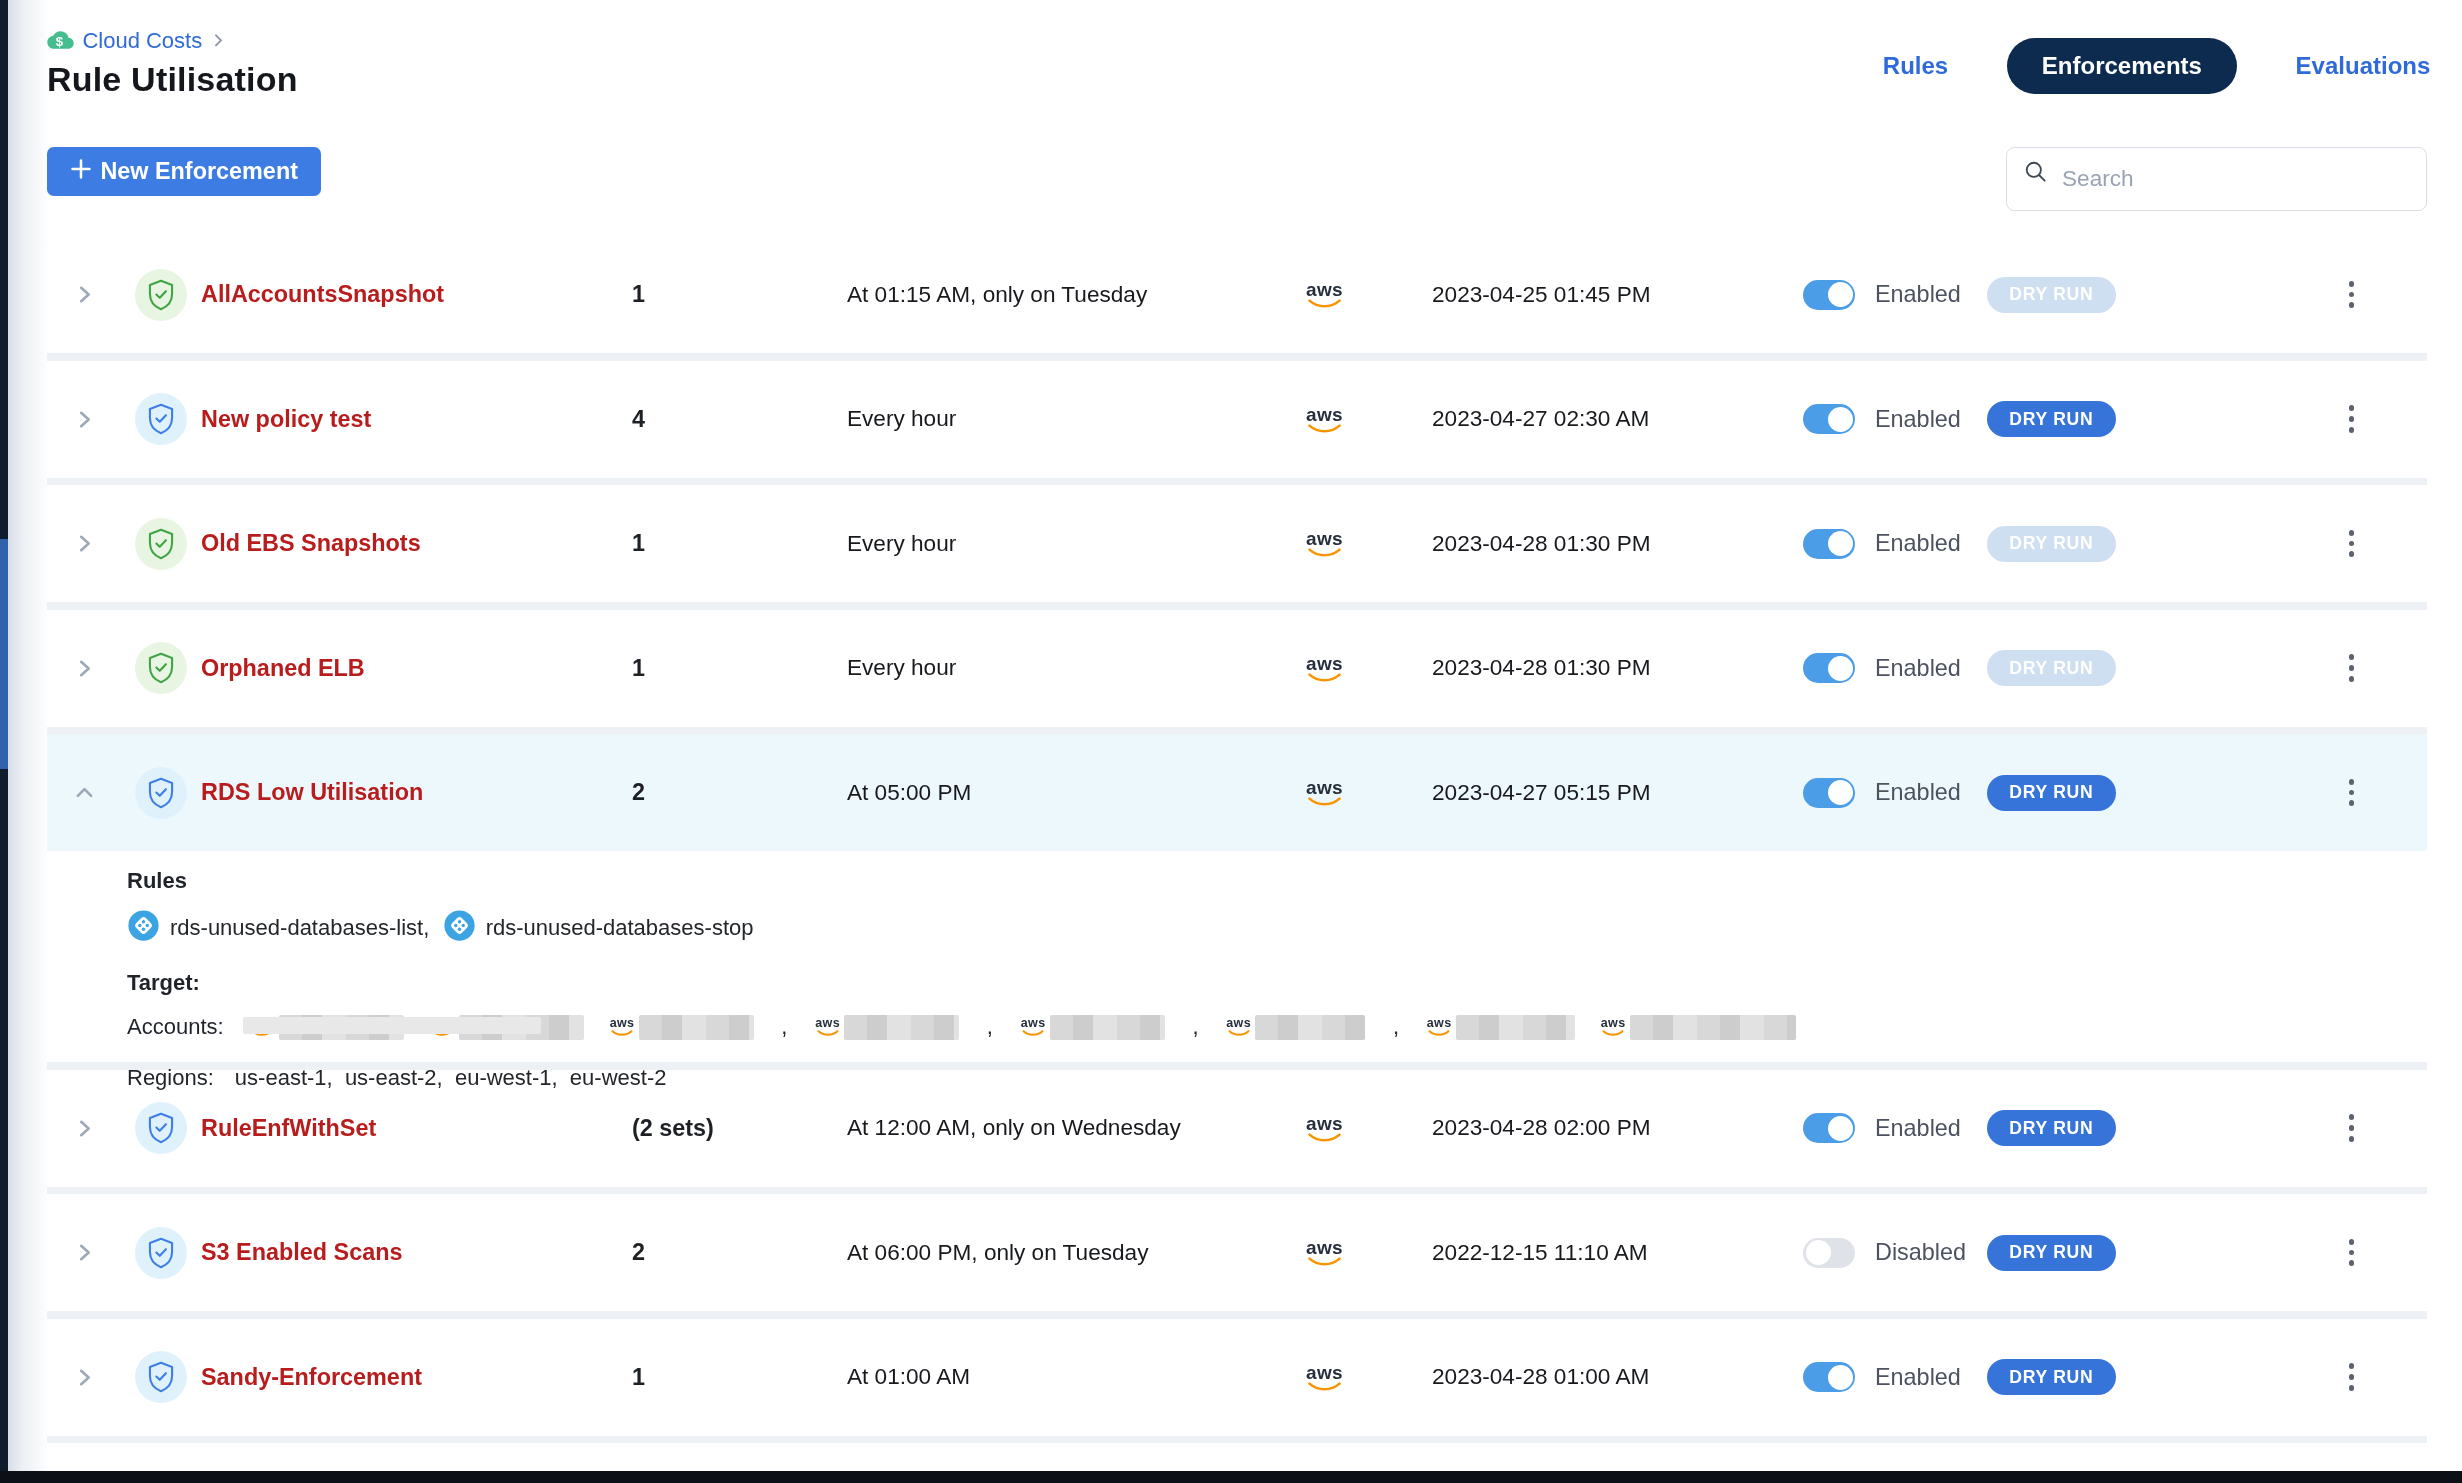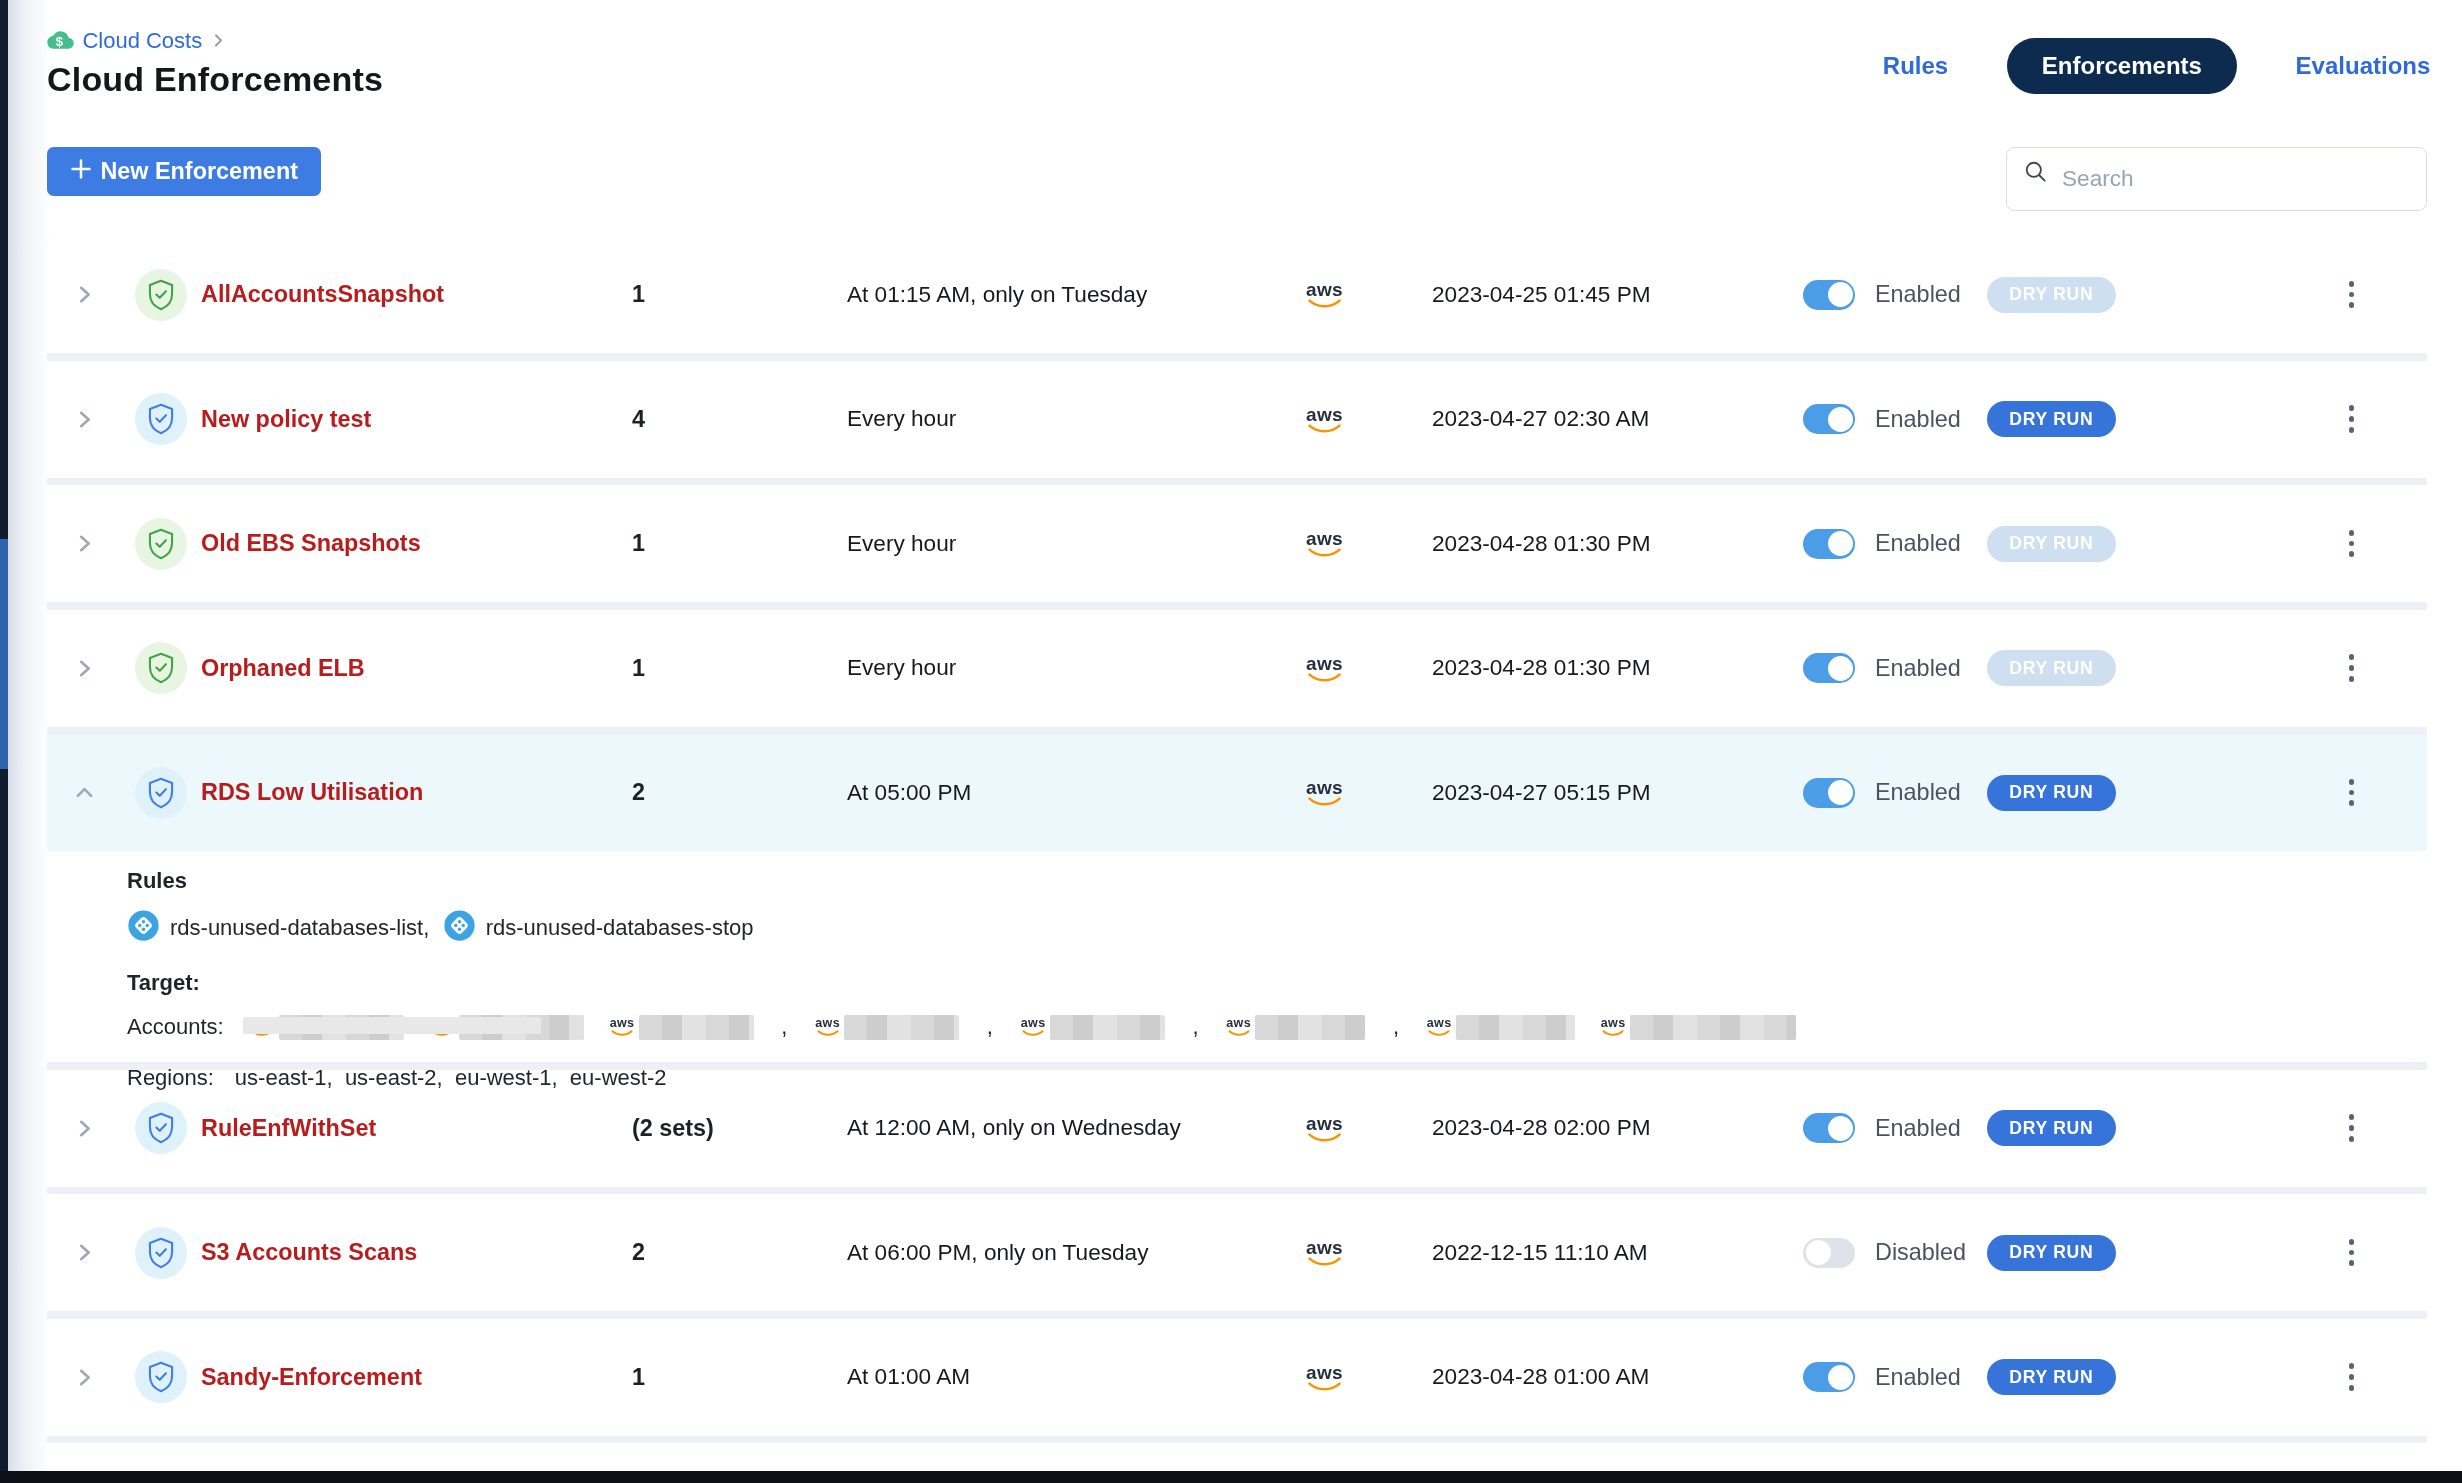--- a/index.html
+++ b/index.html
@@ -103,21 +103,21 @@
       </svg>
     </span>
     <span class="crumb-link">Cloud Costs</span>
     <span>
       <svg width="15" height="16.7" viewBox="0 0 18 20">
           <path d="M6 4 L12 10 L6 16" stroke="#8d97a8" stroke-width="2.4" fill="none" stroke-linecap="round" stroke-linejoin="round"></path>
         </svg>
     </span>
   </div>
 
-  <div class="page-title">Cloud Enforcements</div>
+  <div class="page-title">Rule Utilisation</div>
 
   <div class="tabs">
     <span class="tab-link">Rules</span>
     <span class="tab-pill">Enforcements</span>
     <span class="tab-link">Evaluations</span>
   </div>
 
   <div class="toolbar">
     <button class="new-btn">
       <span>
@@ -490,21 +490,21 @@
           <svg width="25" height="25" viewBox="0 0 30 30">
               <path d="M11 7 L20 15 L11 23" stroke="#9fa8b8" stroke-width="3.2" fill="none" stroke-linecap="round" stroke-linejoin="round"></path>
             </svg>
           </span>
         <span class="icon-circle blue">
           <svg width="30" height="32" viewBox="0 0 24 26">
               <path d="M12 1.5 L21 4.8 V12 C21 18 17.2 22.5 12 24.5 C6.8 22.5 3 18 3 12 V4.8 Z" stroke="#3f7ee8" stroke-width="1.7" fill="none" stroke-linejoin="round"></path>
               <path d="M8.2 12.6 L11 15.3 L16 9.9" stroke="#3f7ee8" stroke-width="1.7" fill="none" stroke-linecap="round" stroke-linejoin="round"></path>
             </svg>
           </span>
-        <span class="name">S3 Accounts Scans</span>
+        <span class="name">S3 Enabled Scans</span>
         <span class="num">2</span>
         <span class="sched">At 06:00 PM, only on Tuesday</span>
         <span class="aws">
             <span class="w">aws</span>
           <svg width="35" height="10" viewBox="0 0 42 12">
               <path d="M3 2 C13 11 29 11 39 2" stroke="#f79400" stroke-width="3" fill="none" stroke-linecap="round"></path>
             </svg>
           </span>
         <span class="modified">2022-12-15 11:10 AM</span>
         <span class="status-cell">

